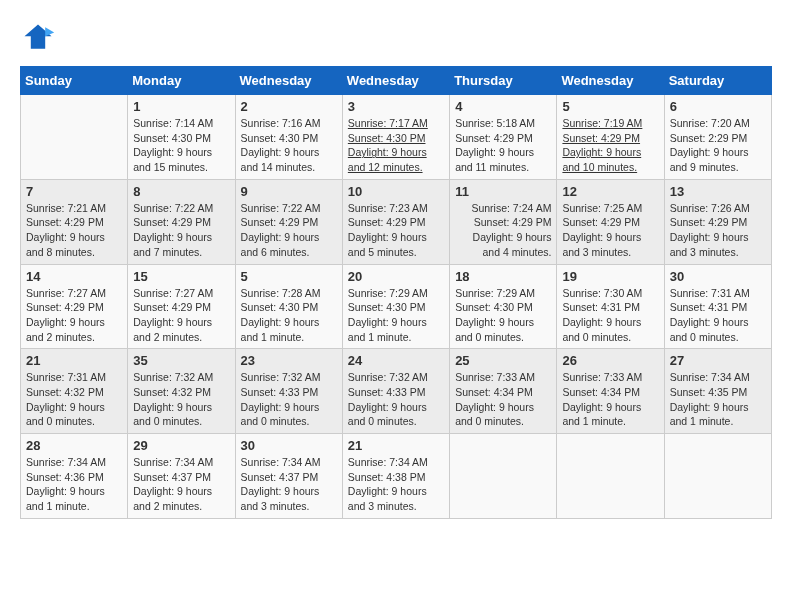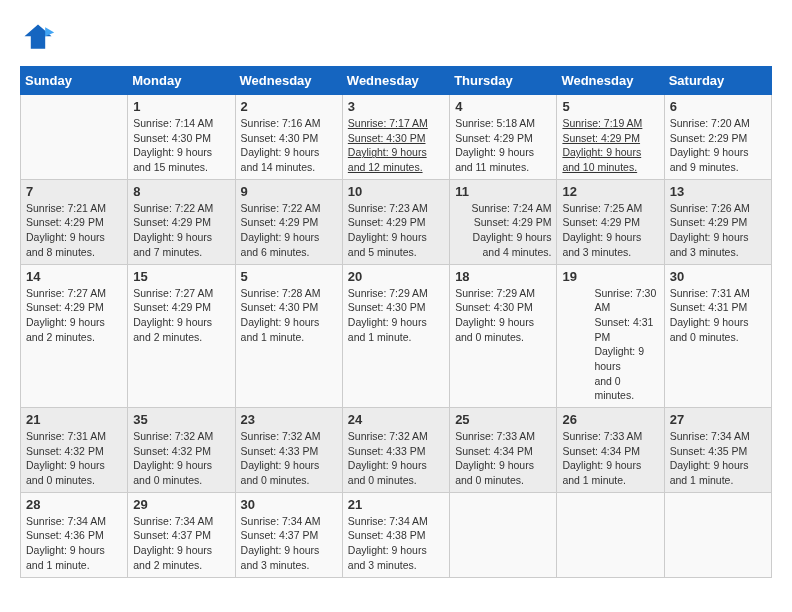--- a/index.html
+++ b/index.html
@@ -247,21 +247,21 @@
         </td>
         <td>
           <span class="day-number">18</span>
           <div class="day-info" style="white-space: pre-line;">Sunrise: 7:29 AM
 Sunset: 4:30 PM
 Daylight: 9 hours
 and 0 minutes.</div>
         </td>
         <td>
           <span class="day-number">19</span>
-          <div class="day-info" style="white-space: pre-line; margin-left: 32px;">Sunrise: 7:30 AM
+          <div class="day-info" style="white-space: pre-line;">Sunrise: 7:30 AM
 Sunset: 4:31 PM
 Daylight: 9 hours
 and 0 minutes.</div>
         </td>
         <td>
           <span class="day-number">30</span>
           <div class="day-info" style="white-space: pre-line;">Sunrise: 7:31 AM
 Sunset: 4:31 PM
 Daylight: 9 hours
 and 0 minutes.</div>

